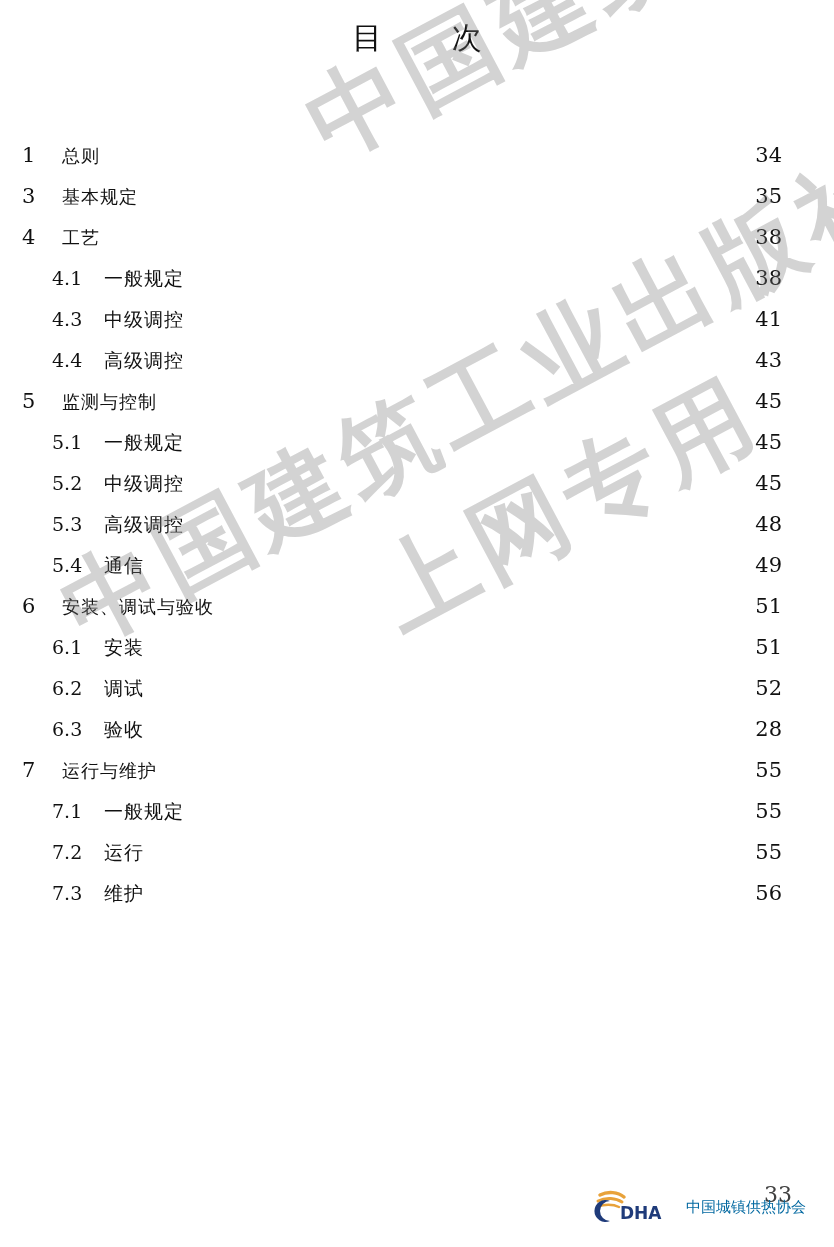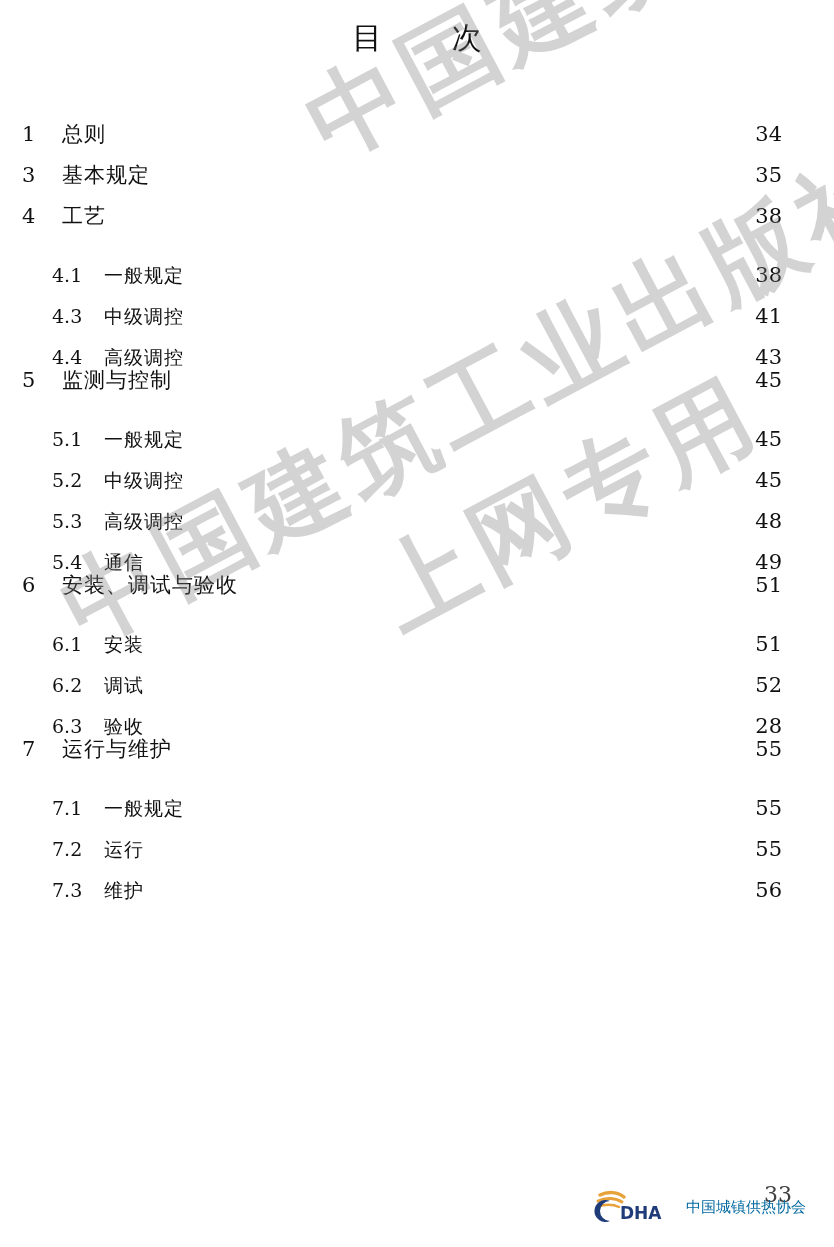--- a/index.html
+++ b/index.html
@@ -90,21 +90,21 @@
   }
   .toc-num {
     font-size: 21px;
     font-family: "DejaVu Serif", "Liberation Serif", serif;
     color: #111;
     white-space: nowrap;
   }
   .lvl1 .toc-num { width: 40px; }
   .lvl2 .toc-num { width: 82px; padding-left: 30px; box-sizing: border-box; font-size: 19px; }
   .toc-label {
-    font-size: 21px;
+    font-size: 18px;
     font-family: "DejaVu Serif", "Liberation Serif", serif;
     color: #111;
     white-space: nowrap;
     letter-spacing: 1px;
   }
   .lvl2 .toc-label {
     font-size: 19px;
     margin-top: 20px;
   }
   .toc-leader {
@@ -125,20 +125,21 @@
     background-size: 11px 10px;
     background-repeat: repeat-x;
   }
   .lvl1 .toc-leader { margin-left: 2px; }
   .toc-page {
     width: 34px;
     text-align: right;
     font-size: 21px;
     font-family: "DejaVu Serif", "Liberation Serif", serif;
     color: #111;
+    margin-top: 23px;
   }
 
   
   .footer {
     position: absolute;
     left: 0;
     bottom: 18px;
     width: 834px;
     height: 60px;
   }

